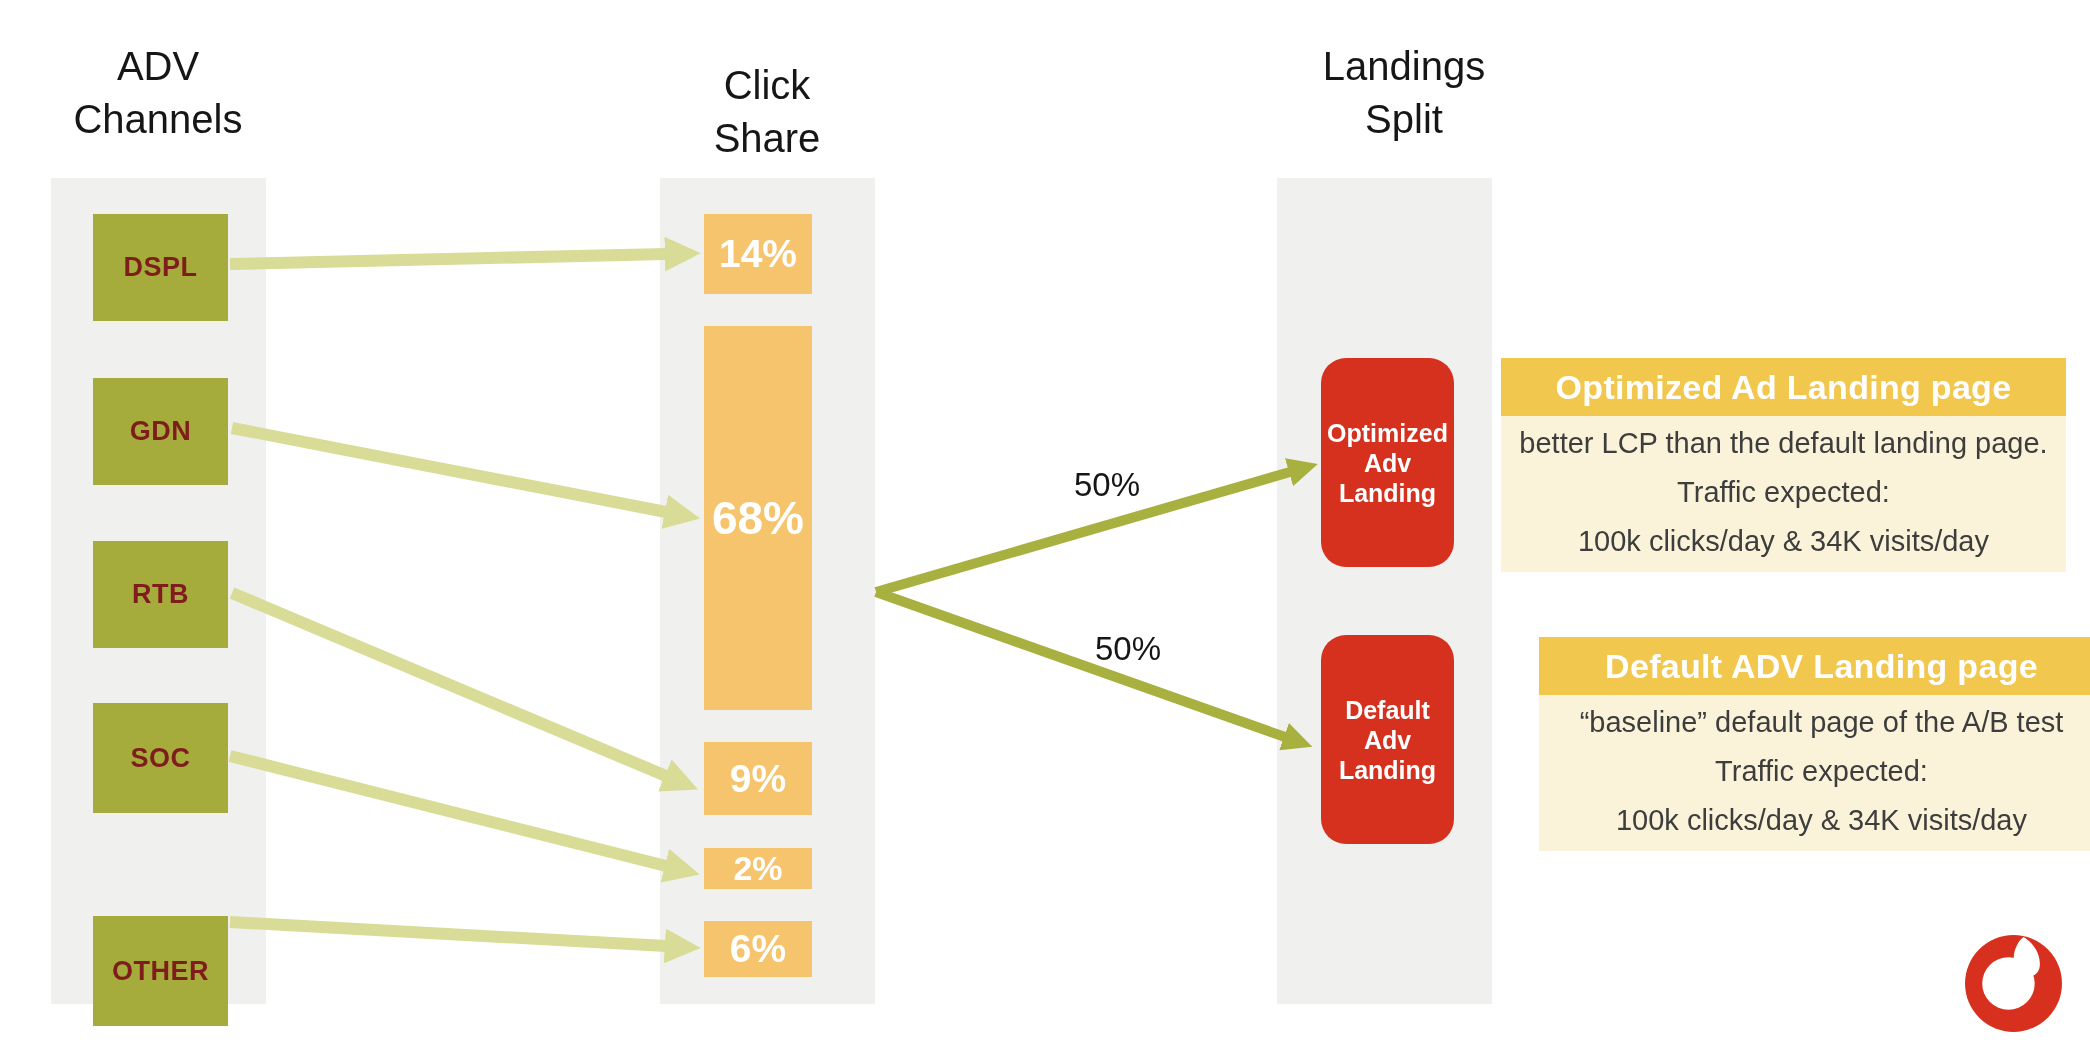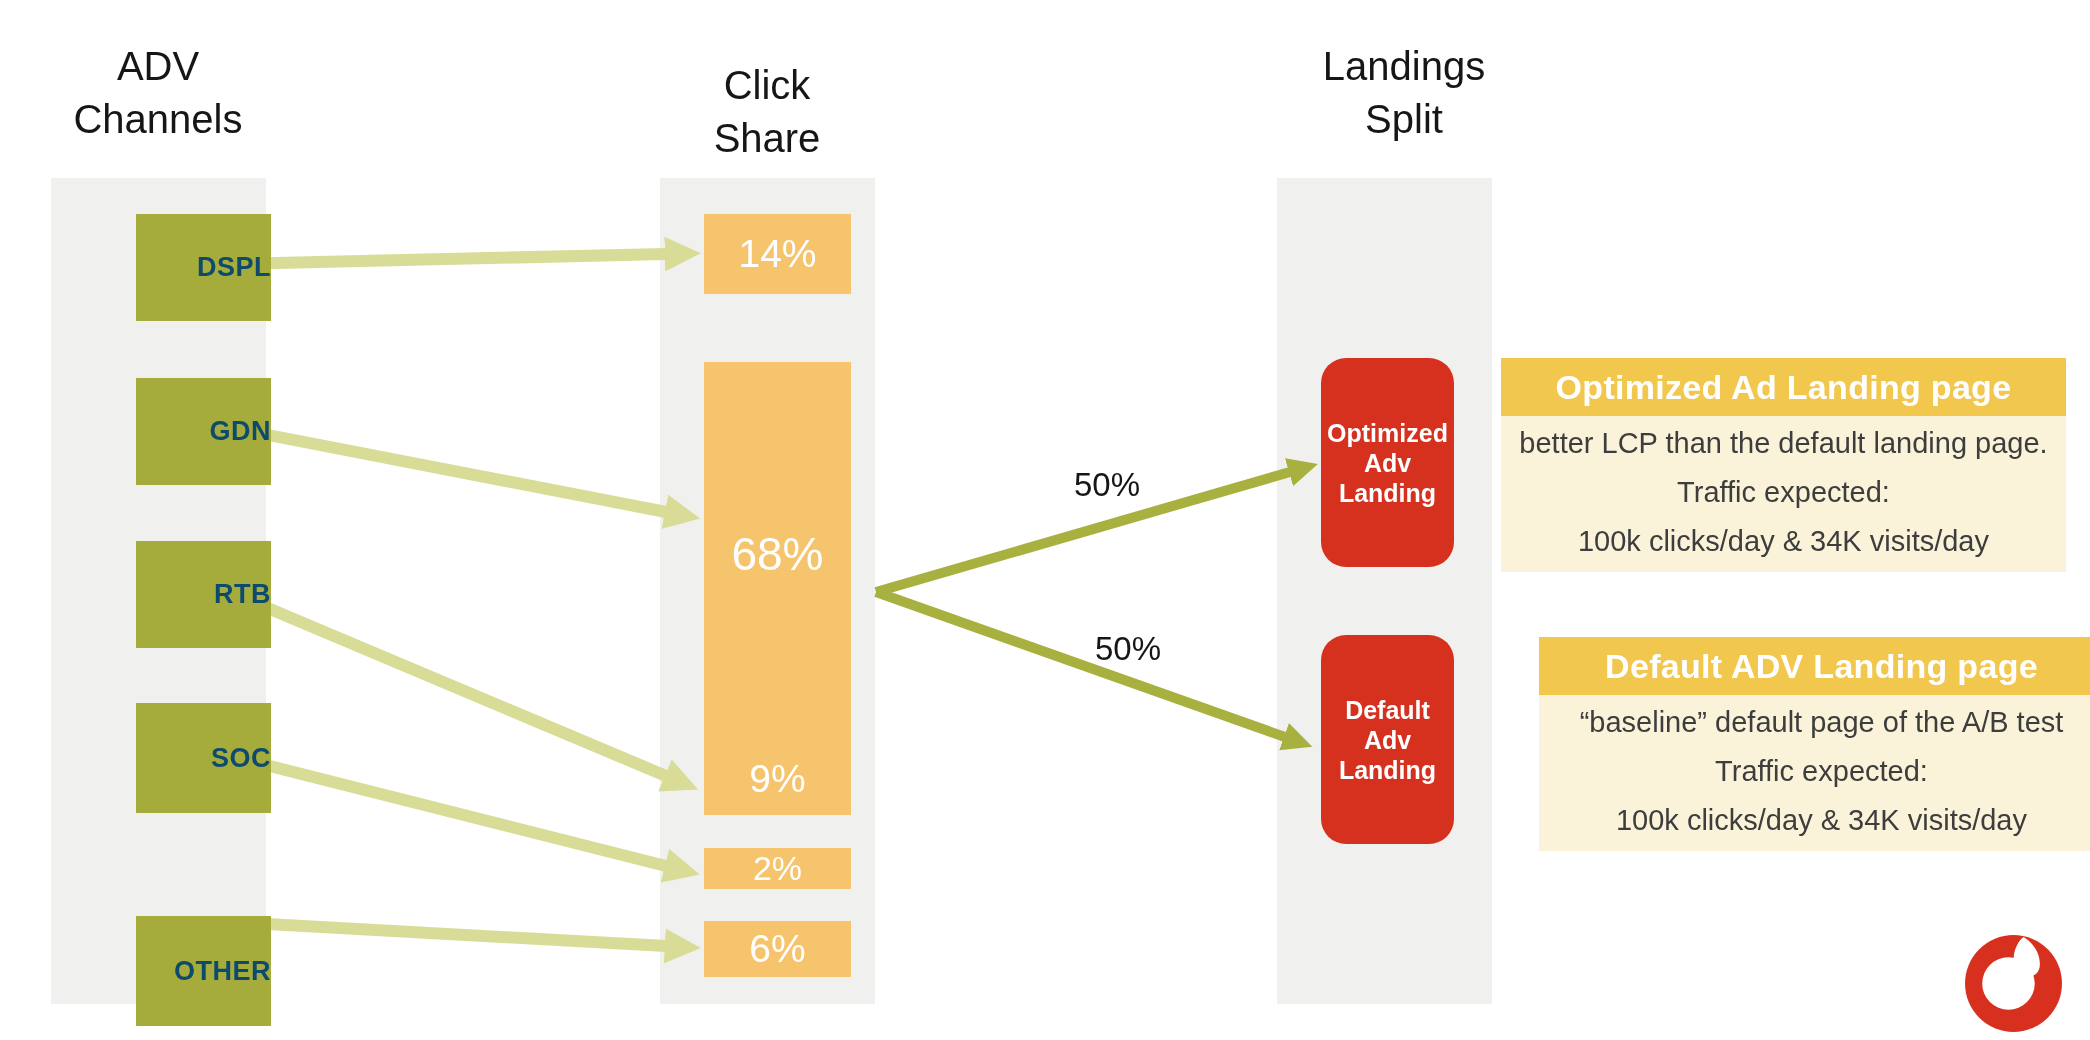--- a/index.html
+++ b/index.html
@@ -17,36 +17,36 @@
     position:absolute;top:40px;width:320px;text-align:center;
     font-size:40px;line-height:53px;color:#161616;font-weight:400;
     white-space:pre-line;letter-spacing:0px;
   }
   .title.t1{left:-2px;}
   .title.t2{left:607px;margin-top:19px;}
   .title.t3{left:1244px;}
   
   .chbox{
     position:absolute;left:93px;width:135px;background:#a6ac3b;
-    display:flex;align-items:center;justify-content:flex-end;
-    color:#0c4a6e;font-weight:700;font-size:27px;letter-spacing:0.5px;margin-left:43px;
+    display:flex;align-items:center;justify-content:center;
+    color:#7f1d1d;font-weight:700;font-size:27px;letter-spacing:0.5px;
   }
   .ch0{top:214px;height:107px;}
   .ch1{top:378px;height:107px;}
   .ch2{top:541px;height:107px;}
   .ch3{top:703px;height:110px;}
   .ch4{top:916px;height:110px;}
   
   .shbox{
-    position:absolute;left:704px;width:147px;background:#f5c46c;
+    position:absolute;left:704px;width:108px;background:#f5c46c;
     display:flex;align-items:center;justify-content:center;
-    color:#ffffff;font-weight:400;
+    color:#ffffff;font-weight:700;
   }
   .sh0{top:214px;height:80px;font-size:39px;}
-  .sh1{top:326px;height:384px;font-size:46px;margin-top:36px;}
+  .sh1{top:326px;height:384px;font-size:46px;}
   .sh2{top:742px;height:73px;font-size:39px;}
   .sh3{top:848px;height:41px;font-size:34px;}
   .sh4{top:921px;height:56px;font-size:39px;}
   
   .redbox{
     position:absolute;left:1321px;width:133px;height:209px;background:#d5311e;
     display:flex;align-items:center;justify-content:center;text-align:center;
     color:#ffffff;font-weight:700;font-size:25px;line-height:30px;white-space:pre-line;border-radius:25px;
   }
   .rd0{top:358px;}

